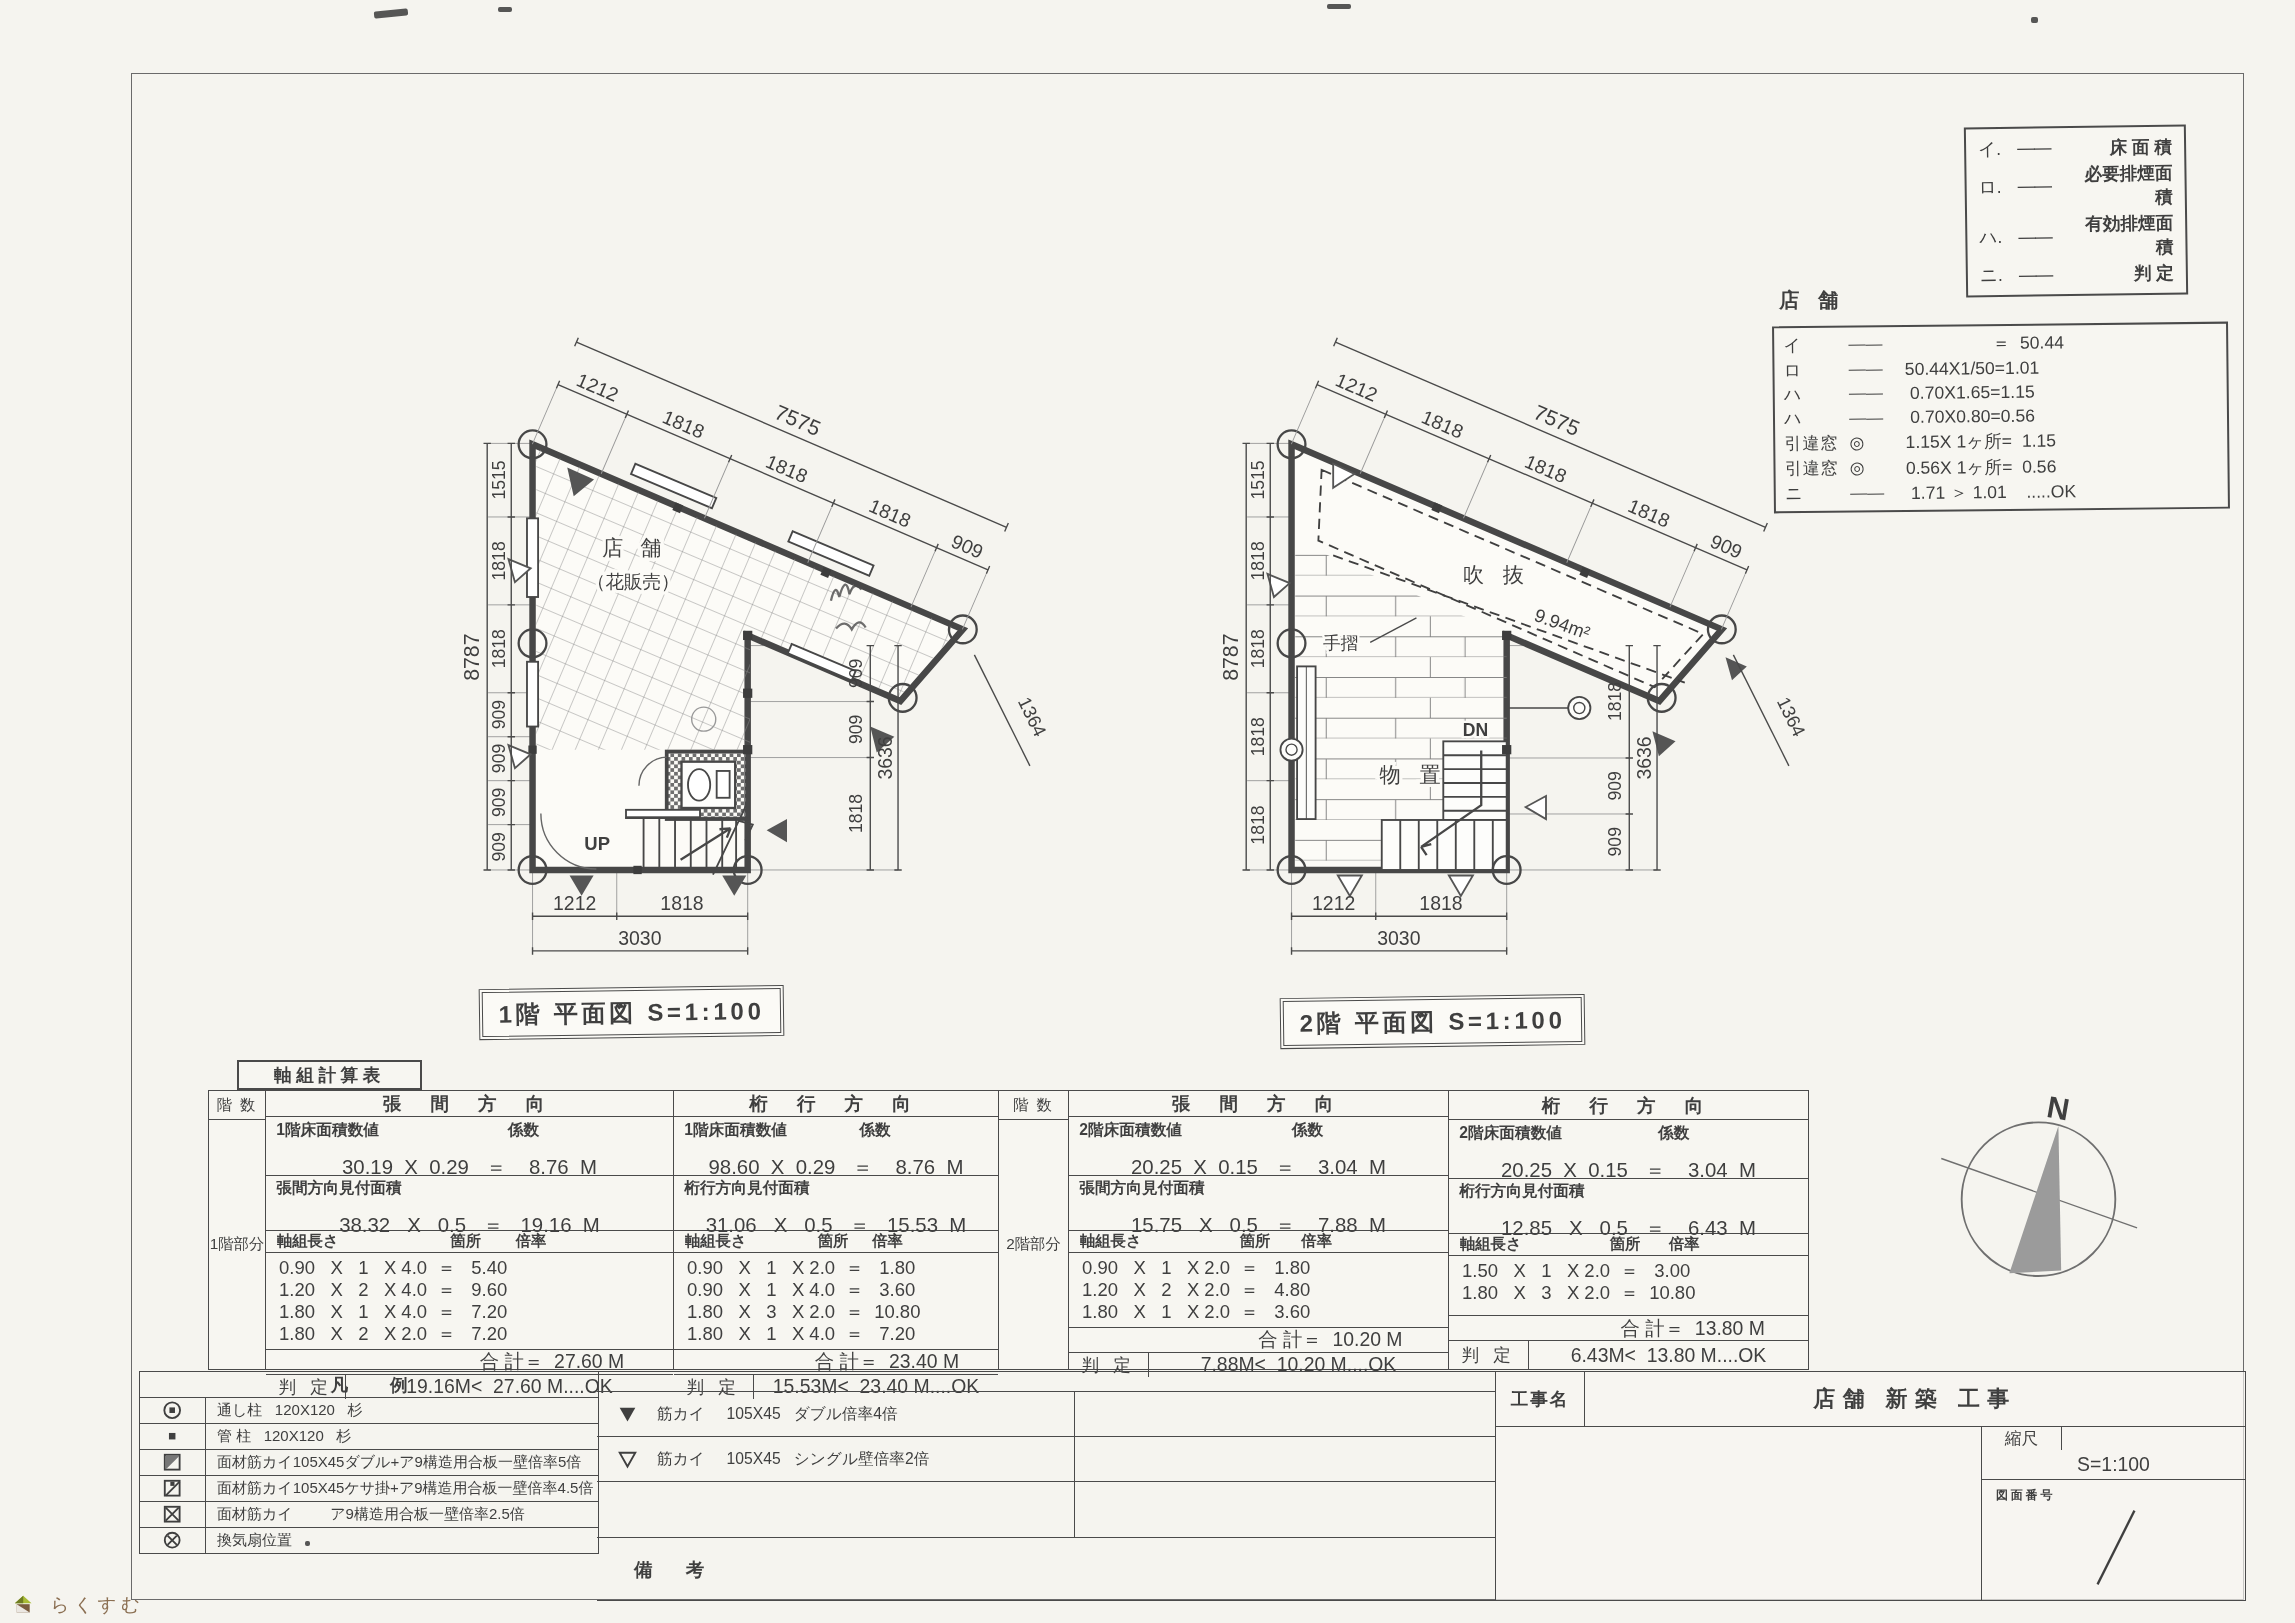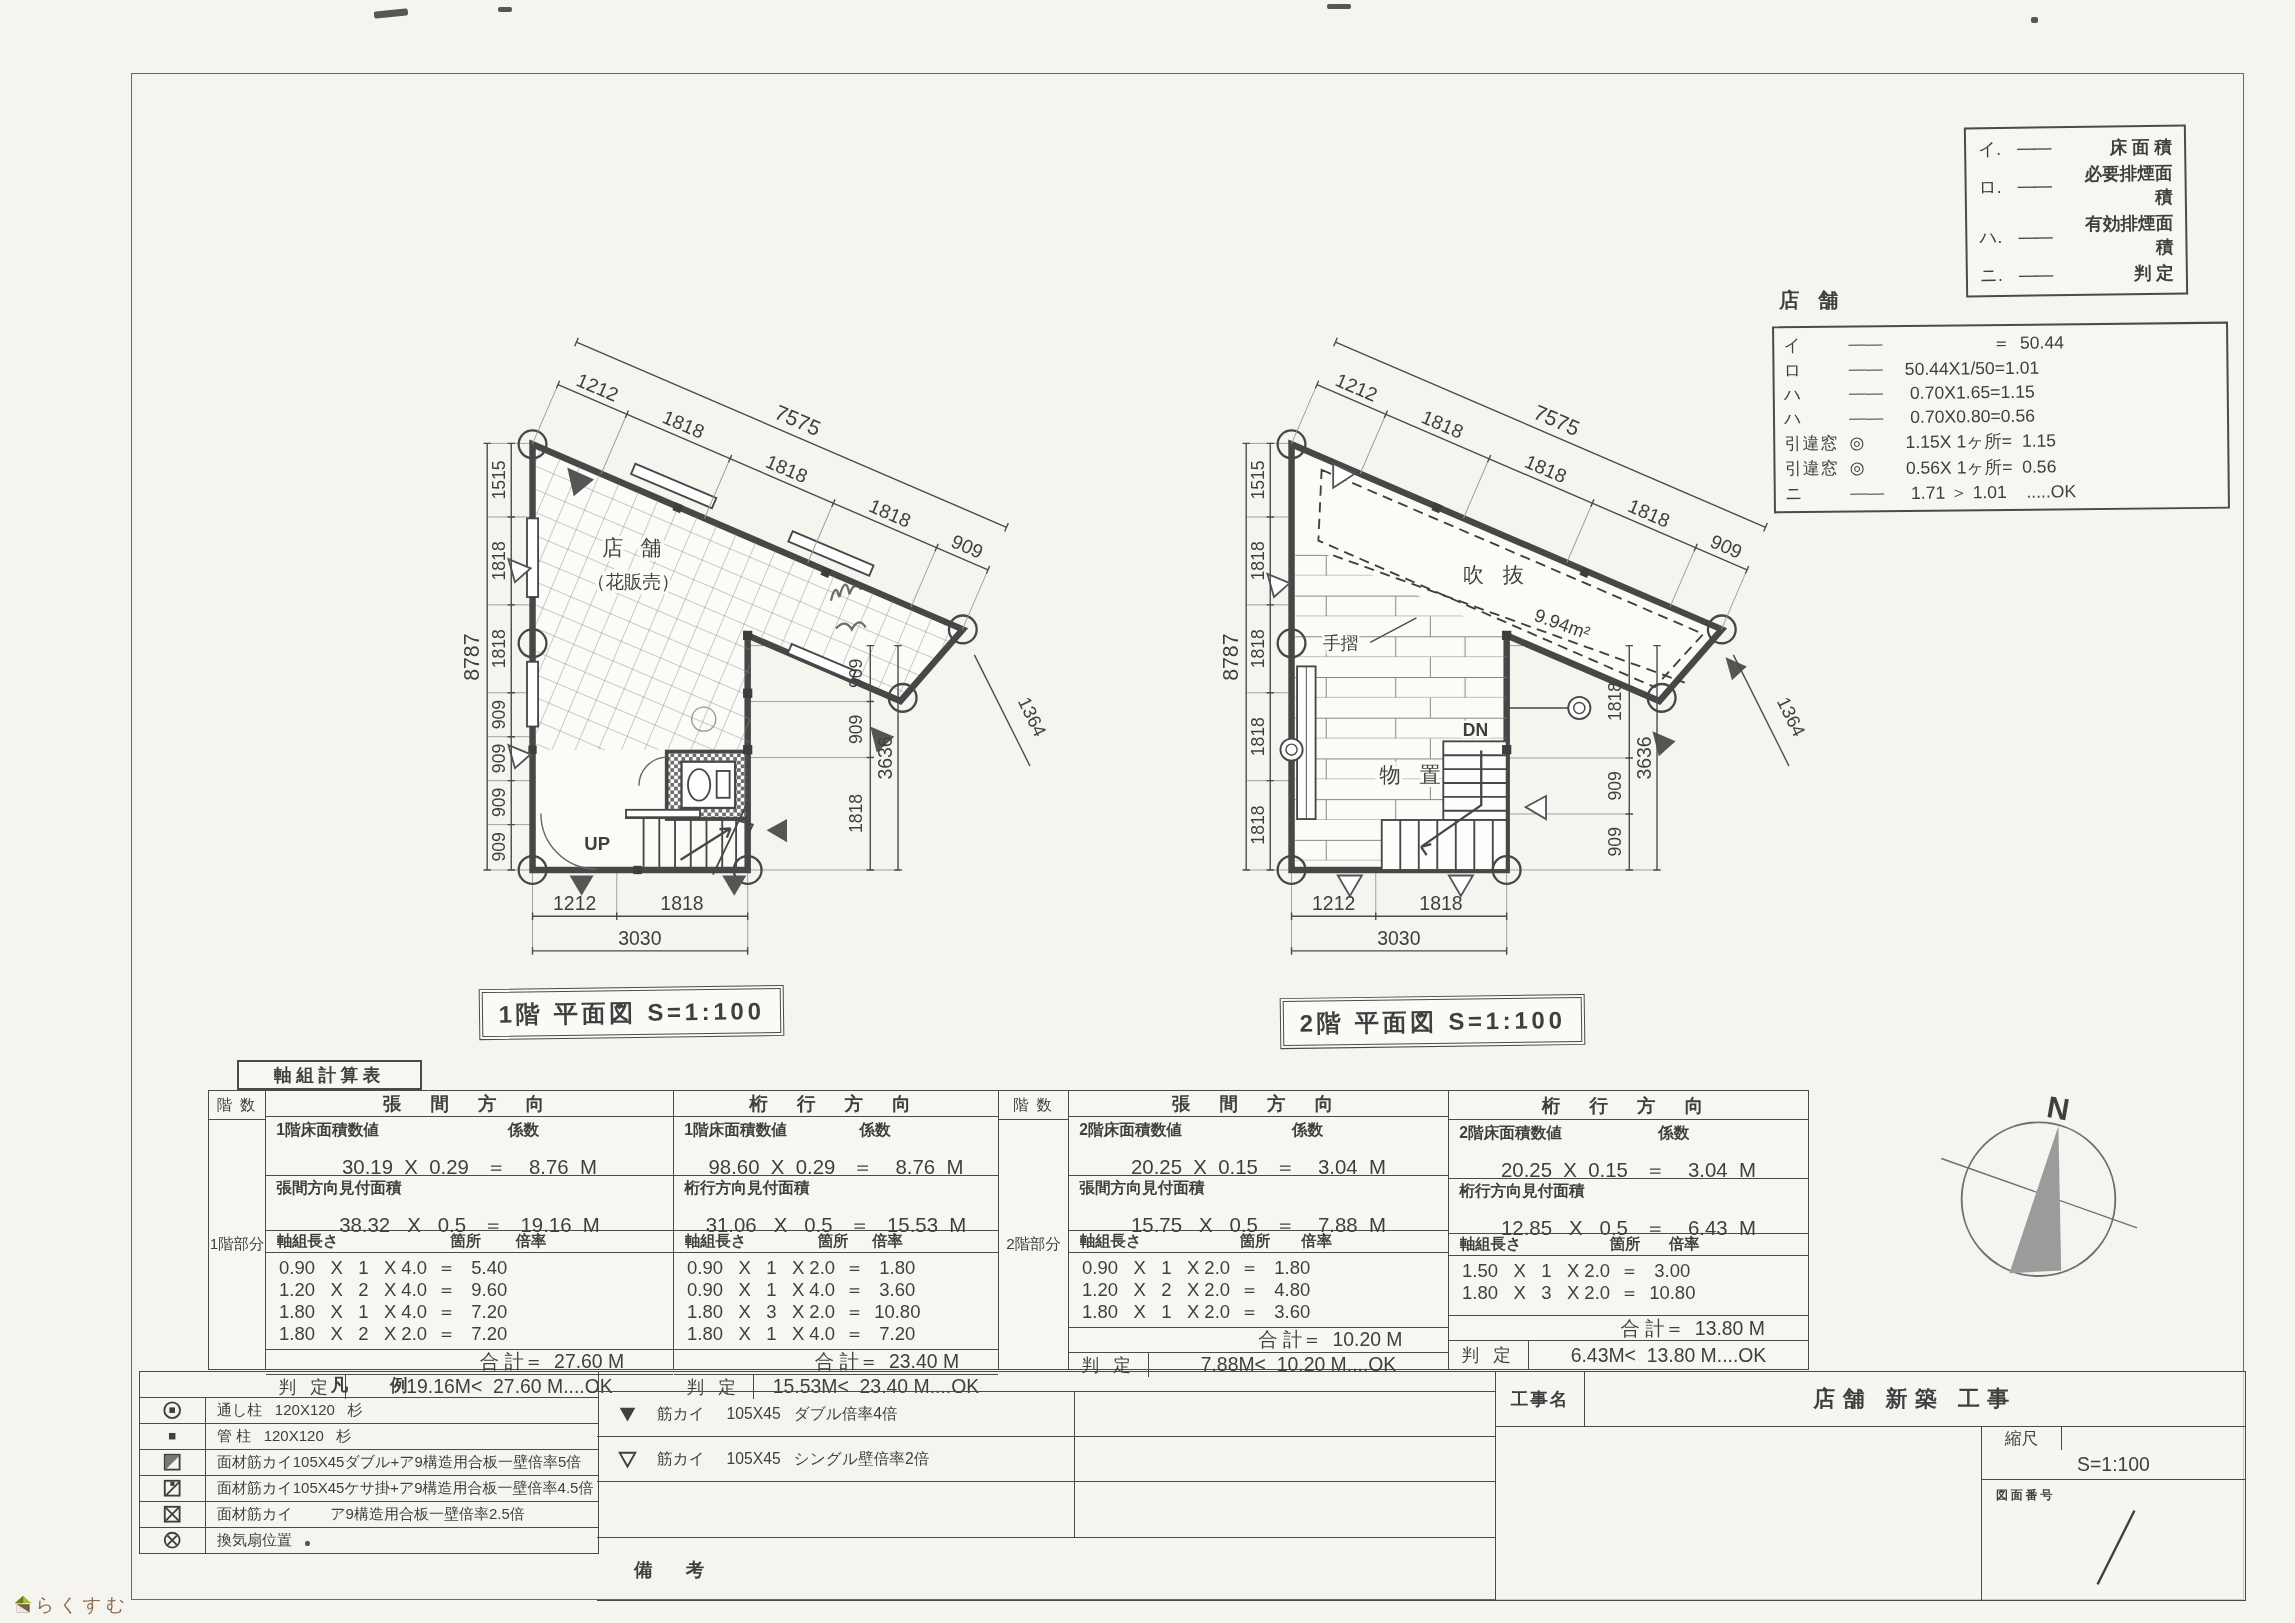--- a/index.html
+++ b/index.html
@@ -89,21 +89,21 @@
   .tb-r3{flex:1;border-bottom:none;}
   .tb-empty{width:485px;border-right:1.4px solid #4a4a4a;}
   .tb-right{flex:1;display:flex;flex-direction:column;}
   .tb-scale{height:52px;border-bottom:1.4px solid #4a4a4a;display:flex;flex-direction:column;}
   .tb-sclabel{width:79px;border-right:1.4px solid #4a4a4a;display:flex;align-items:center;justify-content:center;font-size:16.7px;}
   .tb-scval{flex:1;display:flex;align-items:center;justify-content:center;font-size:19.4px;}
   .tb-num{flex:1;position:relative;padding:6.5px 0 0 14px;font-size:12px;letter-spacing:2.8px;font-weight:bold;}
   .tb-slash{position:absolute;left:106px;top:25.5px;width:56px;height:83px;}
   
   .artifact{background:#3a3a3a;border-radius:1.9px;opacity:.85;}
-  #watermark{left:13px;top:1592px;display:flex;align-items:center;gap:2px;font-size:18.5px;color:#8b6f52;letter-spacing:4.6px;}
+  #watermark{left:13px;top:1592px;display:flex;align-items:center;gap:17px;font-size:18.5px;color:#8b6f52;letter-spacing:4.6px;}
 </style>
 </head>
 <body>
 
 <div id="canvas">
 
   <div class="abs" id="frame"></div>
 
   <div class="abs artifact" style="left:374px;top:10.2px;width:34px;height:7.4px;transform:rotate(-6deg)"></div>
   <div class="abs artifact" style="left:498px;top:6.5px;width:14px;height:5.1px"></div>

